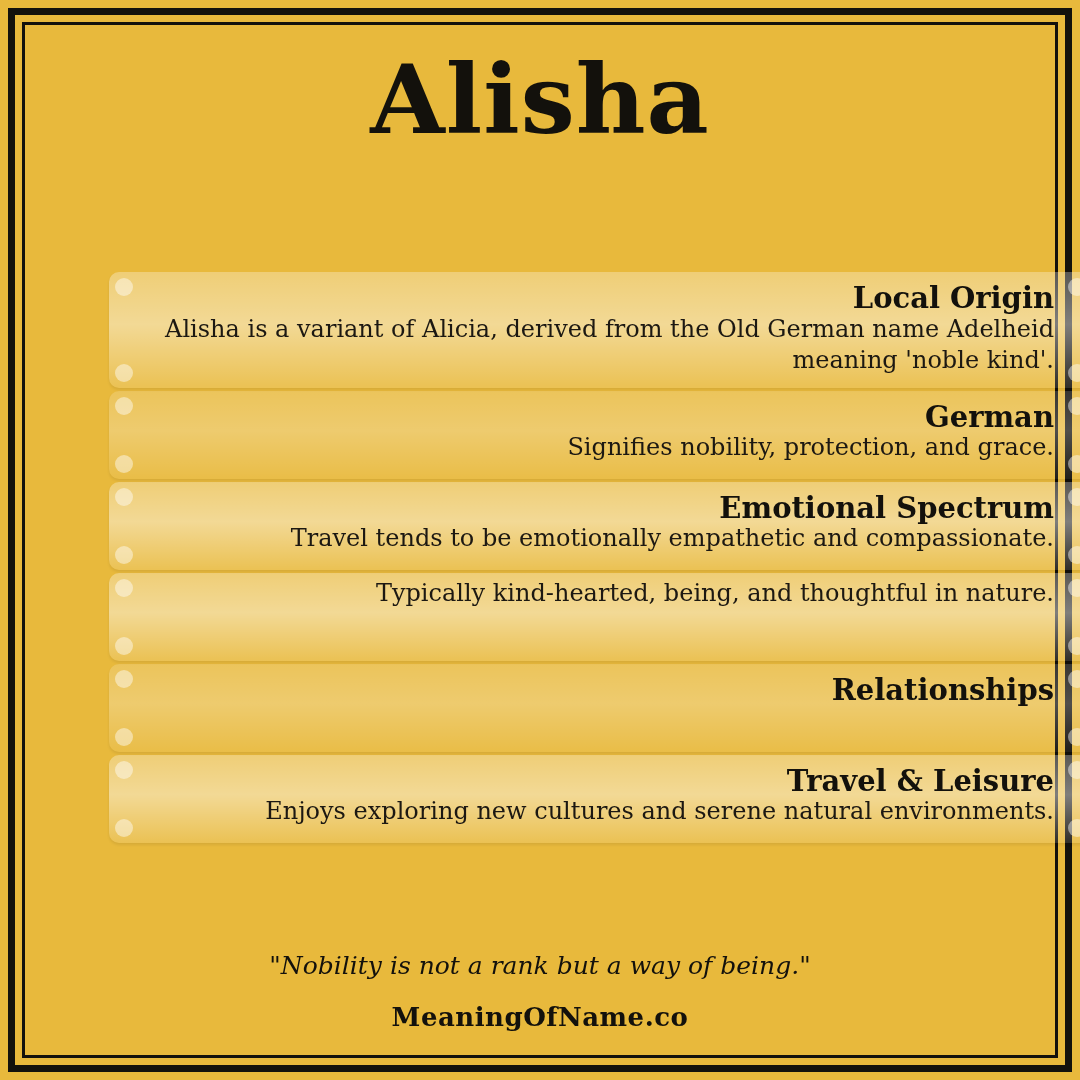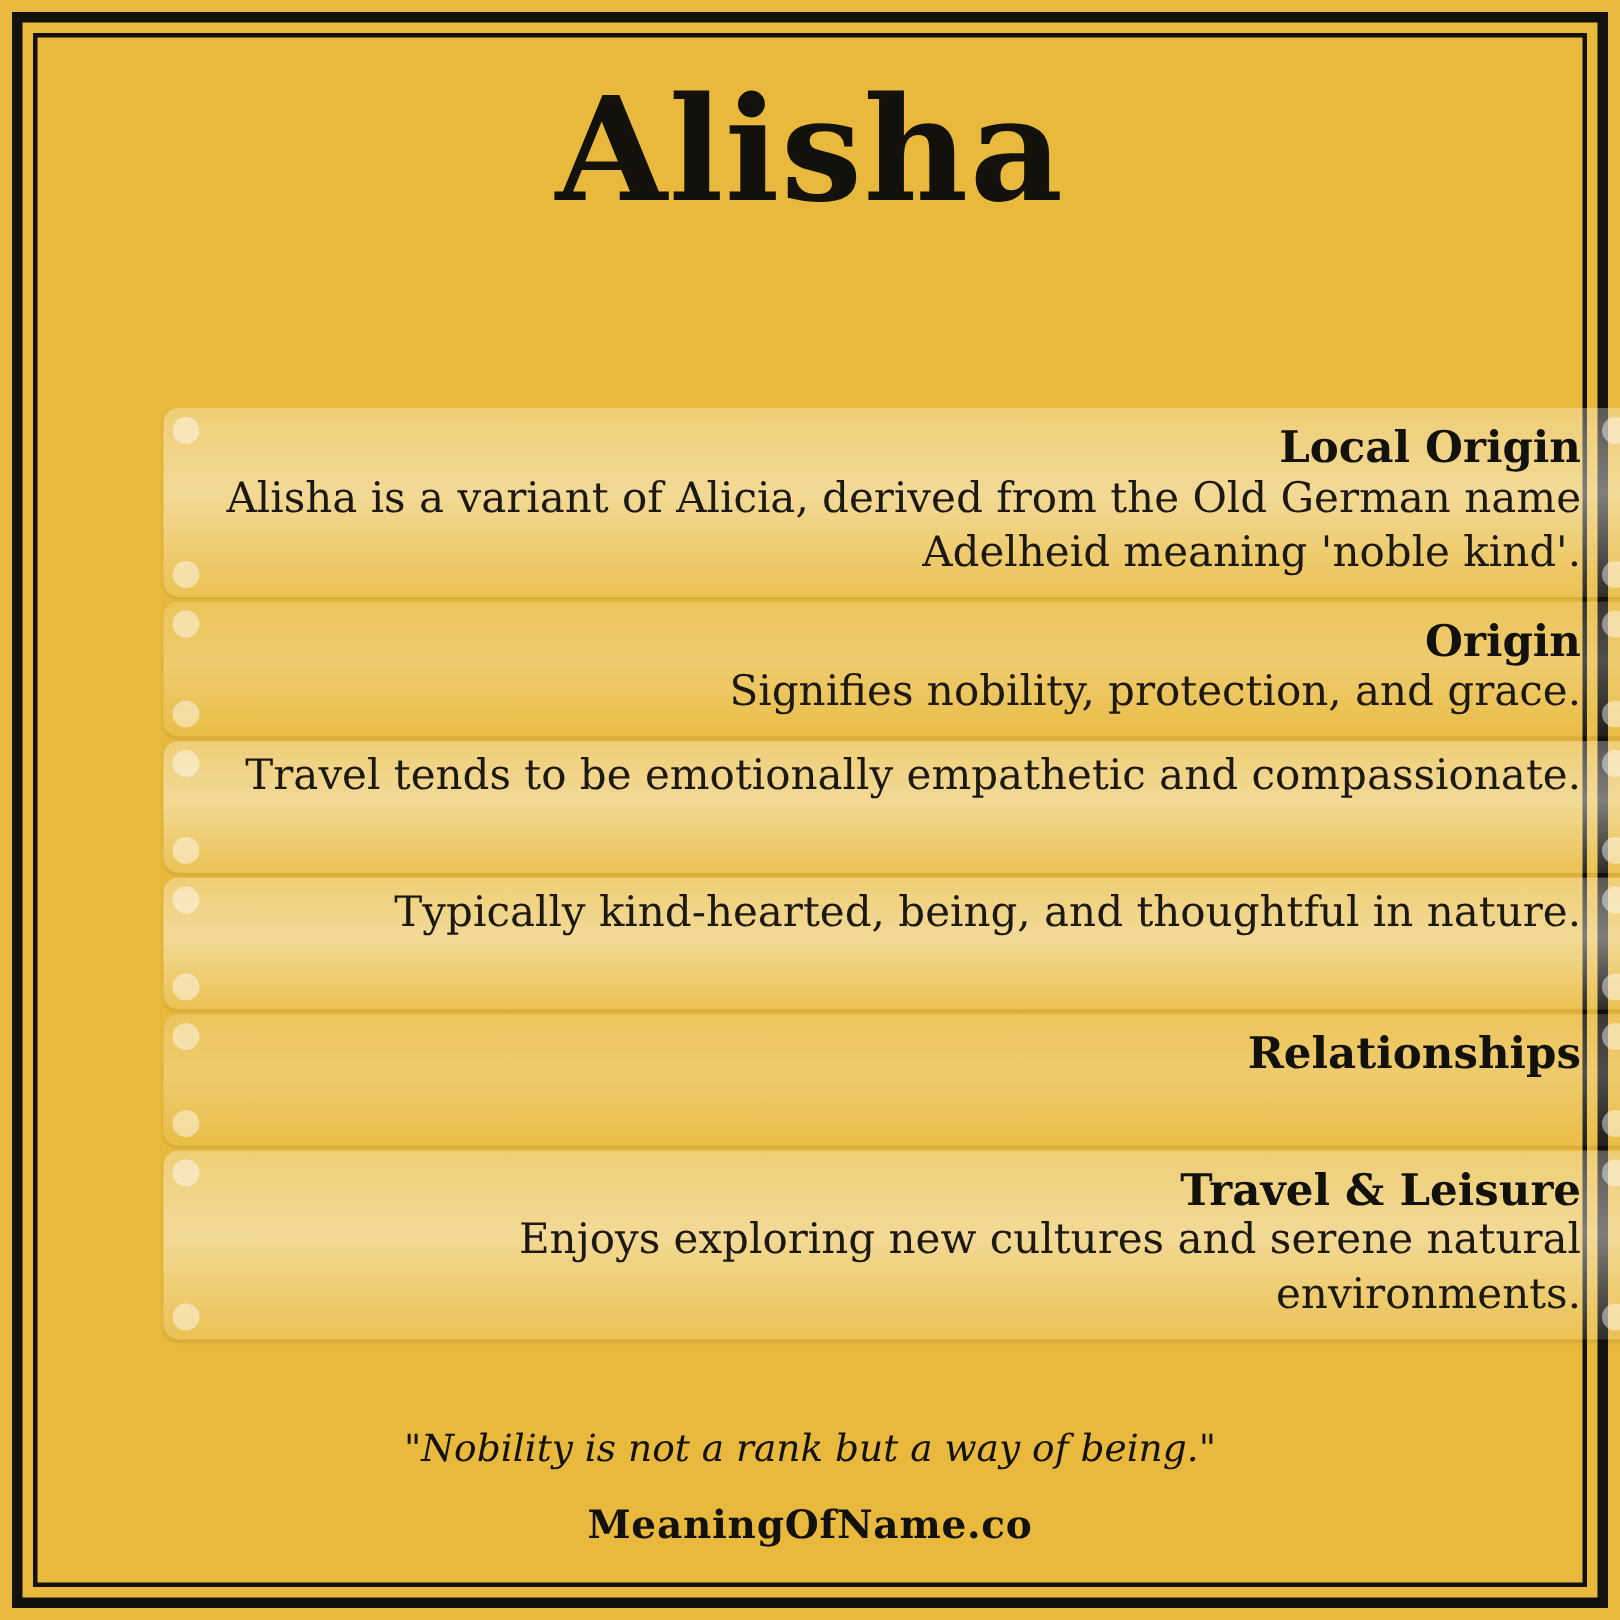--- a/index.html
+++ b/index.html
@@ -94,21 +94,21 @@
   .pin.br { right: 6px; bottom: 6px; }
 
   .card-title {
     font-size: 29px;
     font-weight: bold;
     color: #13110c;
     line-height: 1.25;
     margin: 0;
   }
   .card-body {
-    font-size: 28px;
+    font-size: 24px;
     color: #1c1812;
     line-height: 1.3;
     margin: -3px 0 0 0;
   }
   .footer {
     margin-top: auto;
     width: 100%;
     text-align: center;
     padding-bottom: 14px;
   }
@@ -146,29 +146,30 @@
         <span class="pin br"></span>
         <p class="card-title">Local Origin</p>
         <p class="card-body">Alisha is a variant of Alicia, derived from the Old German name Adelheid meaning 'noble kind'.</p>
       </div>
 
       <div class="card alt">
         <span class="pin tl"></span>
         <span class="pin tr"></span>
         <span class="pin bl"></span>
         <span class="pin br"></span>
-        <p class="card-title">Origin</p>
+        <p class="card-title">German</p>
         <p class="card-body">Signifies nobility, protection, and grace.</p>
       </div>
 
       <div class="card">
         <span class="pin tl"></span>
         <span class="pin tr"></span>
         <span class="pin bl"></span>
         <span class="pin br"></span>
+        <p class="card-title">Emotional Spectrum</p>
         <p class="card-body">Travel tends to be emotionally empathetic and compassionate.</p>
       </div>
 
 
       <div class="card">
         <span class="pin tl"></span>
         <span class="pin tr"></span>
         <span class="pin bl"></span>
         <span class="pin br"></span>
         <p class="card-body">Typically kind-hearted, being, and thoughtful in nature.</p>

